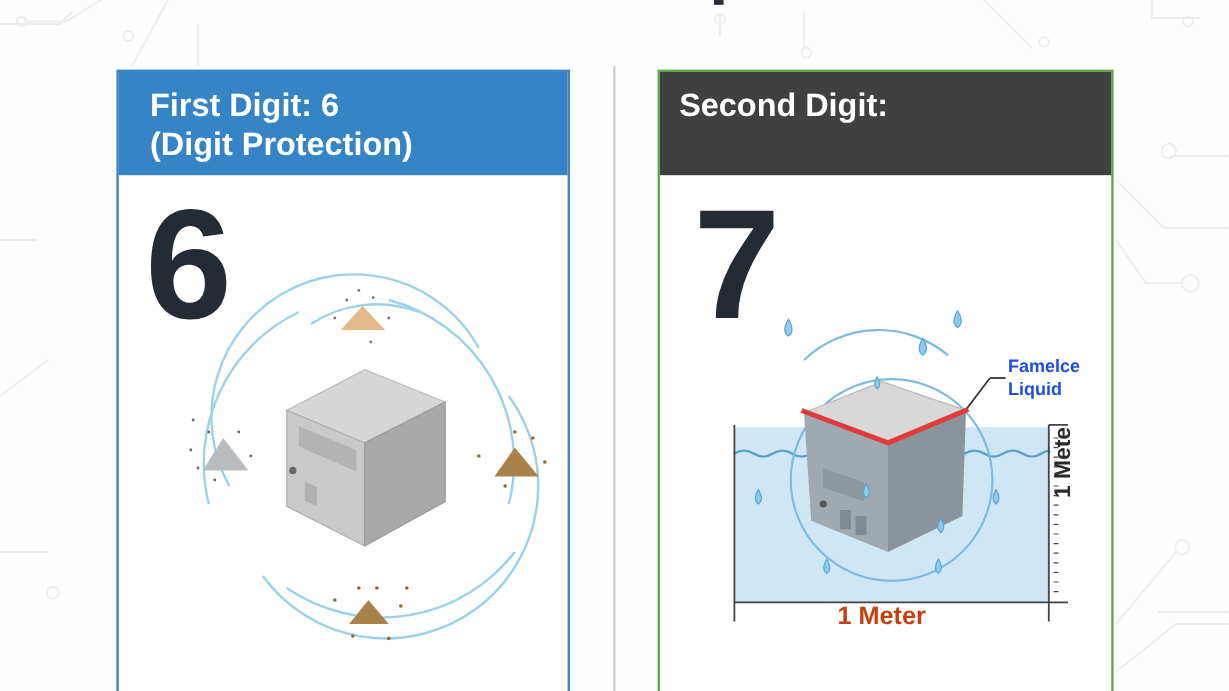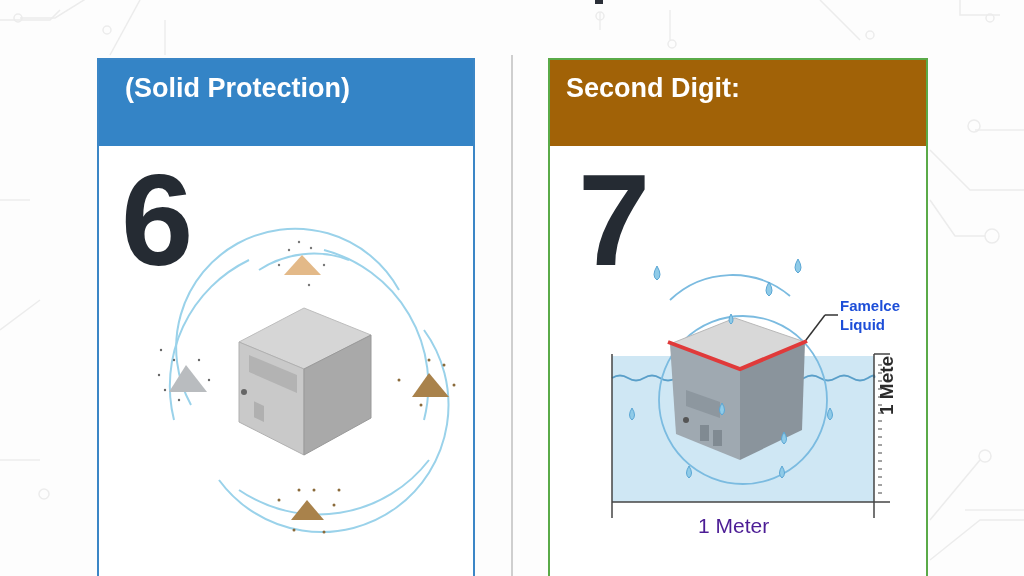--- a/index.html
+++ b/index.html
@@ -16,21 +16,21 @@
     position: absolute; top: 58px; height: 540px; box-sizing: border-box;
     background: #ffffff;
   }
   .panel.blue { left: 97px; width: 378px; border: 2px solid #3b86c6; }
   .panel.green { left: 548px; width: 380px; border: 2px solid #5aaa48; }
   .panel-header {
     height: 86px; box-sizing: border-box; padding: 12px 0 0 26px;
     color: #ffffff; font-weight: bold; font-size: 27px; line-height: 32px;
   }
   .blue .panel-header { background: #3484c6; }
-  .green .panel-header { background: #a16207; padding-left: 16px; }
+  .green .panel-header { background: #404040; padding-left: 16px; }
   .panel-header span { display: block; }
 
   .big-digit {
     position: absolute; font-weight: bold; font-size: 130px; line-height: 1;
     color: #252b33; top: 95px;
   }
   .blue .big-digit { left: 22px; }
   .green .big-digit { left: 28px; }
 
   .illus { position: absolute; left: 0; top: 0; }
@@ -38,21 +38,21 @@
   .callout {
     position: absolute; left: 290px; top: 236px; font-size: 15px; line-height: 19px;
     color: #1d4ed8; font-weight: bold;
   }
   .callout span { display: block; }
   .vert-label {
     position: absolute; left: 326px; top: 355px; font-size: 19px; font-weight: bold; color: #2b2b2b;
     transform: rotate(-90deg); transform-origin: left top; white-space: nowrap;
   }
   .horiz-label {
-    position: absolute; left: 148px; top: 454px; font-size: 21px; font-weight: normal; color: #4c1d95;
+    position: absolute; left: 148px; top: 442px; font-size: 21px; font-weight: bold; color: #c2410c;
   }
 </style>
 </head>
 <body>
 
 <svg class="bg-circuit" width="1024" height="576" viewBox="0 0 1024 576">
   <g stroke="#ececec" stroke-width="1.5" fill="none">
     <path d="M0 20 H50 L60 10"></path>
       <circle cx="18" cy="18" r="4"></circle>
     <path d="M20 18 L55 18 L100 -10"></path>
@@ -81,21 +81,22 @@
     <path d="M0 200 H30"></path>
       <path d="M0 330 L40 300"></path>
   </g>
 </svg>
 
 <div class="top-glyph"></div>
 <div class="divider"></div>
 
 <div class="panel blue">
   <div class="panel-header">
-    <span>(Solid Protection)</span>
+    <span>First Digit: 6</span>
+    <span>(Digit Protection)</span>
   </div>
   <div class="big-digit">6</div>
 
   <svg class="illus" width="374" height="520" viewBox="0 0 374 520">
 
     <g fill="none" stroke="#9ad2ea" stroke-width="2">
       <circle cx="110" cy="300" r="0"></circle>
       <path d="M92 345 A118 118 0 0 1 300 230"></path>
       <path d="M325 270 A118 118 0 0 1 120 420"></path>
       <path d="M225 190 A140 140 0 0 1 325 360"></path>

